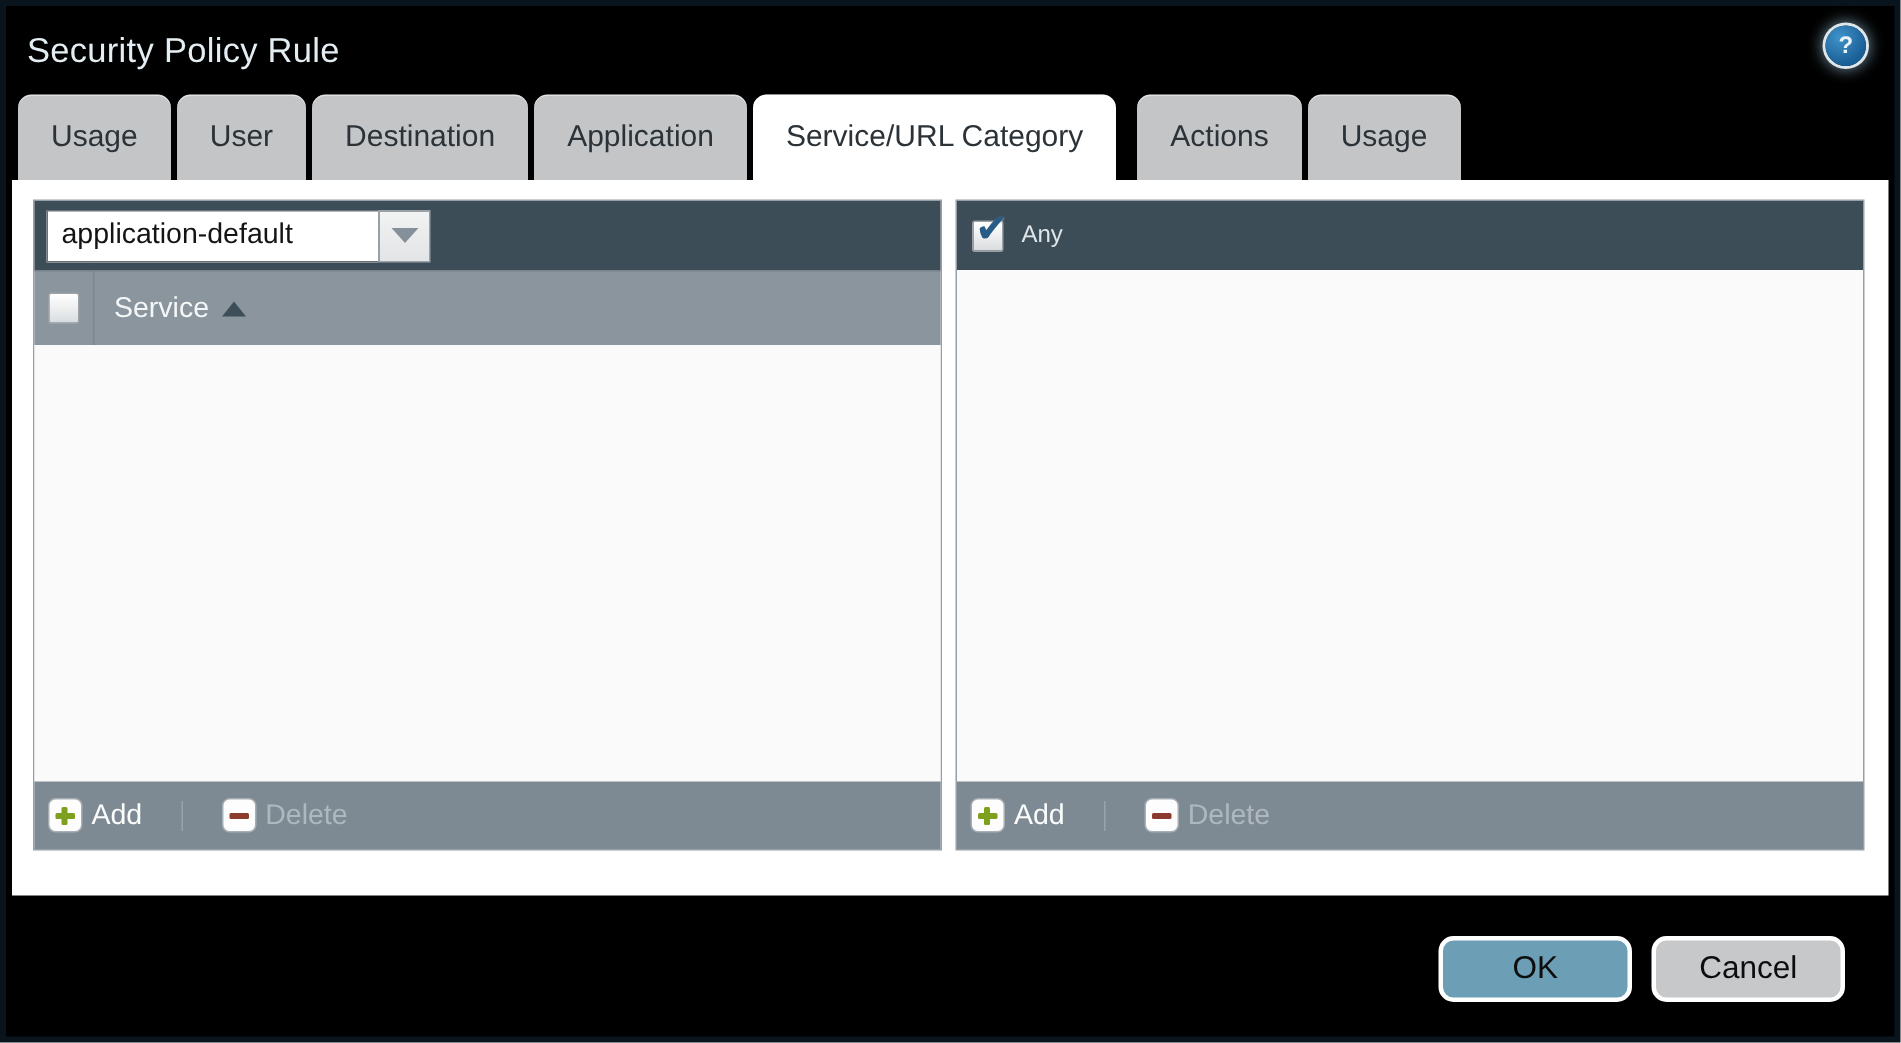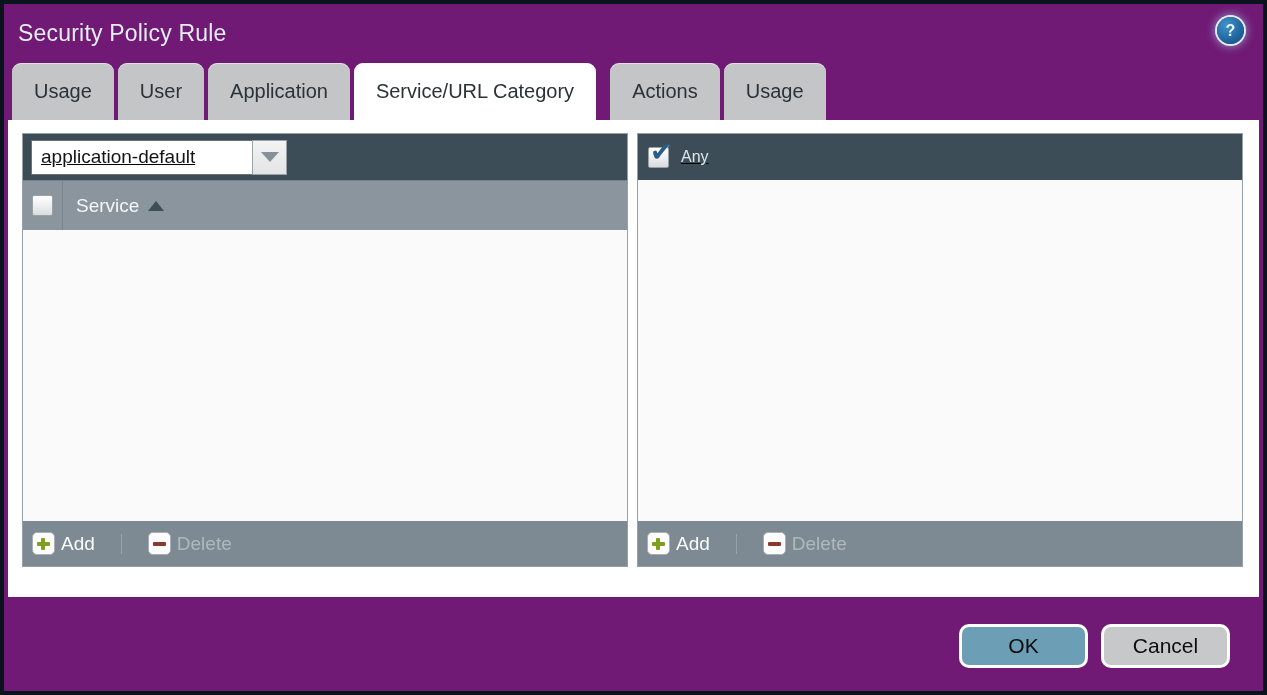--- a/index.html
+++ b/index.html
@@ -6,21 +6,21 @@
   html, body { width: 1267px; height: 695px; }
   body {
     font-family: "Liberation Sans", sans-serif;
     background: #0a141d;
     position: relative;
     overflow: hidden;
   }
   .dialog {
     position: absolute;
     left: 4px; top: 4px; right: 4px; bottom: 4px;
-    background: #701a75;
+    background: #000000;
   }
   
   .titlebar {
     height: 59px;
     position: relative;
     display: flex;
     align-items: center;
   }
   .title {
     color: #e3edf2;
@@ -81,21 +81,20 @@
     flex-direction: column;
     background: #fafafa;
   }
   .panel-toolbar {
     height: 46px;
     background: #3d4d58;
     display: flex;
     align-items: center;
     padding-left: 8px;
     flex: 0 0 auto;
-    text-decoration: underline;
   }
   .combo { display: flex; align-items: center; height: 35px; }
   .combo-input {
     width: 221px; height: 35px;
     border: 1px solid #6b7176;
     border-right: none;
     font-family: "Liberation Sans", sans-serif;
     font-size: 19px;
     color: #141414;
     padding: 0 0 0 9px;
@@ -238,20 +237,21 @@
   <div class="titlebar">
     <div class="title">Security Policy Rule</div>
     <div class="help-icon">
       <span>?</span>
     </div>
   </div>
 
   <div class="tabstrip">
     <div class="tab">Usage</div>
     <div class="tab">User</div>
+    <div class="tab">Destination</div>
     <div class="tab">Application</div>
     <div class="tab active">Service/URL Category</div>
     <div class="tab gap-before">Actions</div>
     <div class="tab">Usage</div>
   </div>
 
   <div class="content">
 
     <div class="panel">
       <div class="panel-toolbar">

